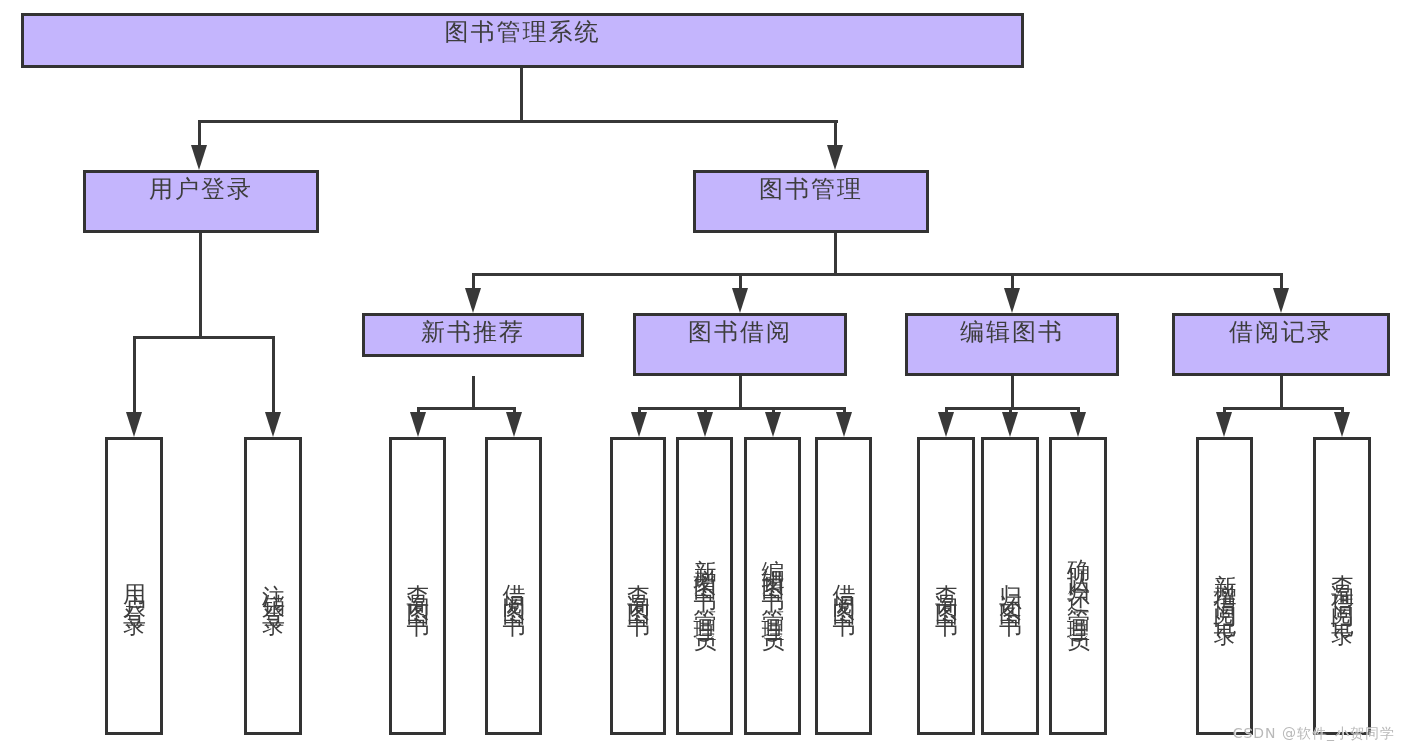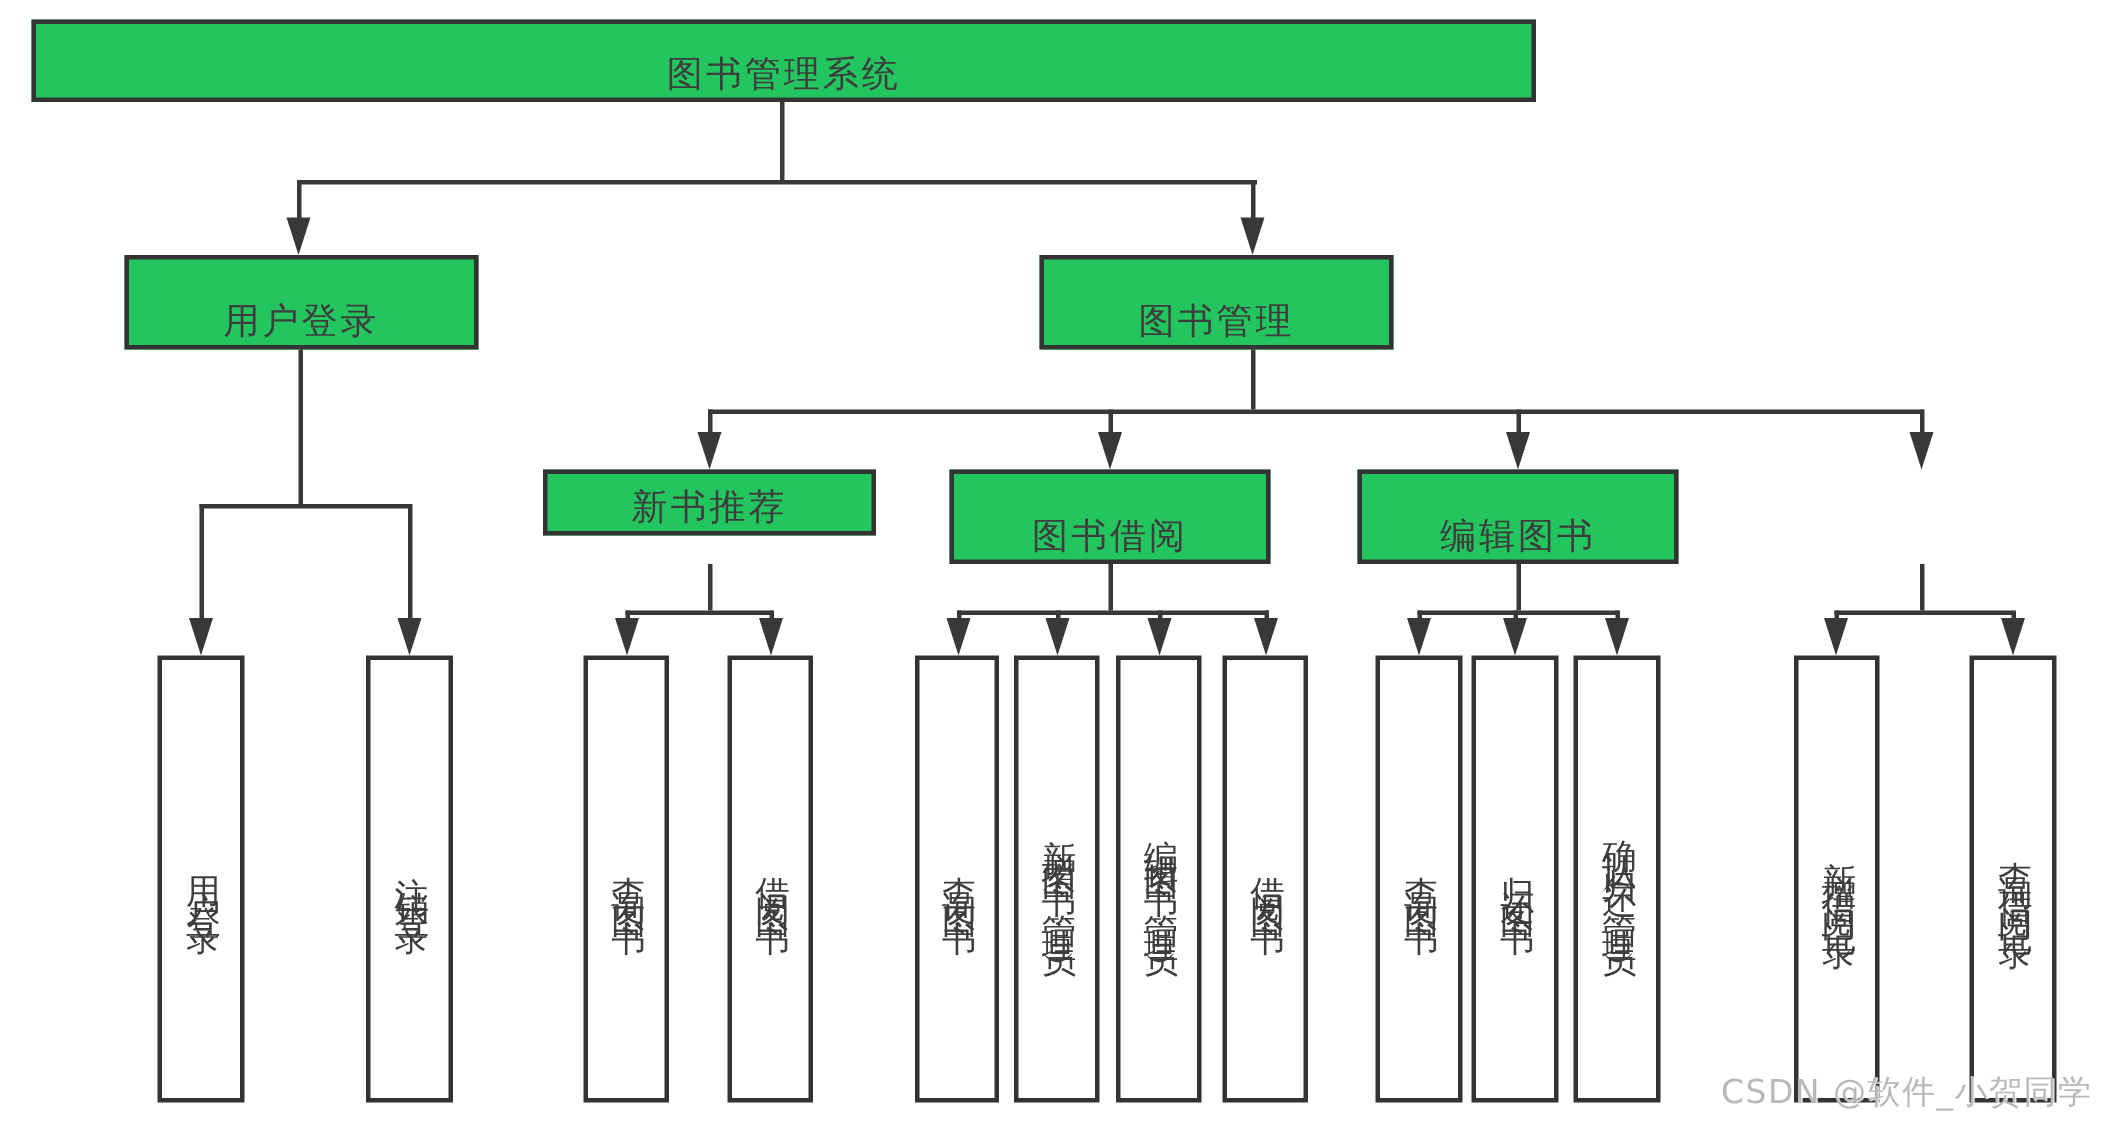--- a/index.html
+++ b/index.html
@@ -10,33 +10,33 @@
   html,body{margin:0;padding:0;background:#fff;}
   #canvas{
     position:relative;width:1405px;height:747px;background:#fff;overflow:hidden;
     font-family:"DejaVu Sans","Liberation Sans",sans-serif;
   }
   .v{position:absolute;width:3px;background:var(--line);}
   .h{position:absolute;height:3px;background:var(--line);}
   .ar{position:absolute;width:0;height:0;border-left:8px solid transparent;
       border-right:8px solid transparent;border-top:25px solid var(--line);}
   .hbox{
-    position:absolute;box-sizing:border-box;border:3px solid var(--border);background:#22c55e;
-    display:flex;align-items:flex-end;justify-content:center;
+    position:absolute;box-sizing:border-box;border:3px solid var(--border);background:#c4b5fd;
+    display:flex;align-items:flex-start;justify-content:center;
     font-size:24px;letter-spacing:2px;color:var(--text);
   }
   .vbox{
     position:absolute;box-sizing:border-box;border:3px solid var(--border);background:#fff;
     display:flex;align-items:center;justify-content:center;
     writing-mode:vertical-rl;text-orientation:mixed;
     font-size:23px;letter-spacing:10px;line-height:1.3;color:var(--text);
   }
   .vbox span{display:block;}
   #watermark{
-    position:absolute;right:10px;bottom:4px;font-size:22px;color:#b9b9b9;
+    position:absolute;right:10px;bottom:4px;font-size:14px;color:#b9b9b9;
     letter-spacing:1px;text-shadow:1px 1px 0 rgba(255,255,255,0.85);white-space:nowrap;
   }
 </style>
 </head>
 <body>
 
 <div id="canvas">
 
   <div class="hbox" style="left:21px;top:13px;width:1003px;height:55px">
     <span>图书管理系统</span>
@@ -75,20 +75,23 @@
   <div class="ar" style="left:1273px;top:288px"></div>
 
   <div class="hbox" style="left:362px;top:313px;width:222px;height:44px">
     <span>新书推荐</span>
   </div>
   <div class="hbox" style="left:633px;top:313px;width:214px;height:63px">
     <span>图书借阅</span>
   </div>
   <div class="hbox" style="left:905px;top:313px;width:214px;height:63px">
     <span>编辑图书</span>
+  </div>
+  <div class="hbox" style="left:1172px;top:313px;width:218px;height:63px">
+    <span>借阅记录</span>
   </div>
 
   <div class="v" style="left:472px;top:376px;height:31px"></div>
   <div class="h" style="left:417px;top:407px;width:98px"></div>
   <div class="v" style="left:417px;top:407px;height:8px"></div>
   <div class="ar" style="left:410px;top:412px"></div>
   <div class="v" style="left:513px;top:407px;height:8px"></div>
   <div class="ar" style="left:506px;top:412px"></div>
 
   <div class="v" style="left:739px;top:376px;height:31px"></div>

